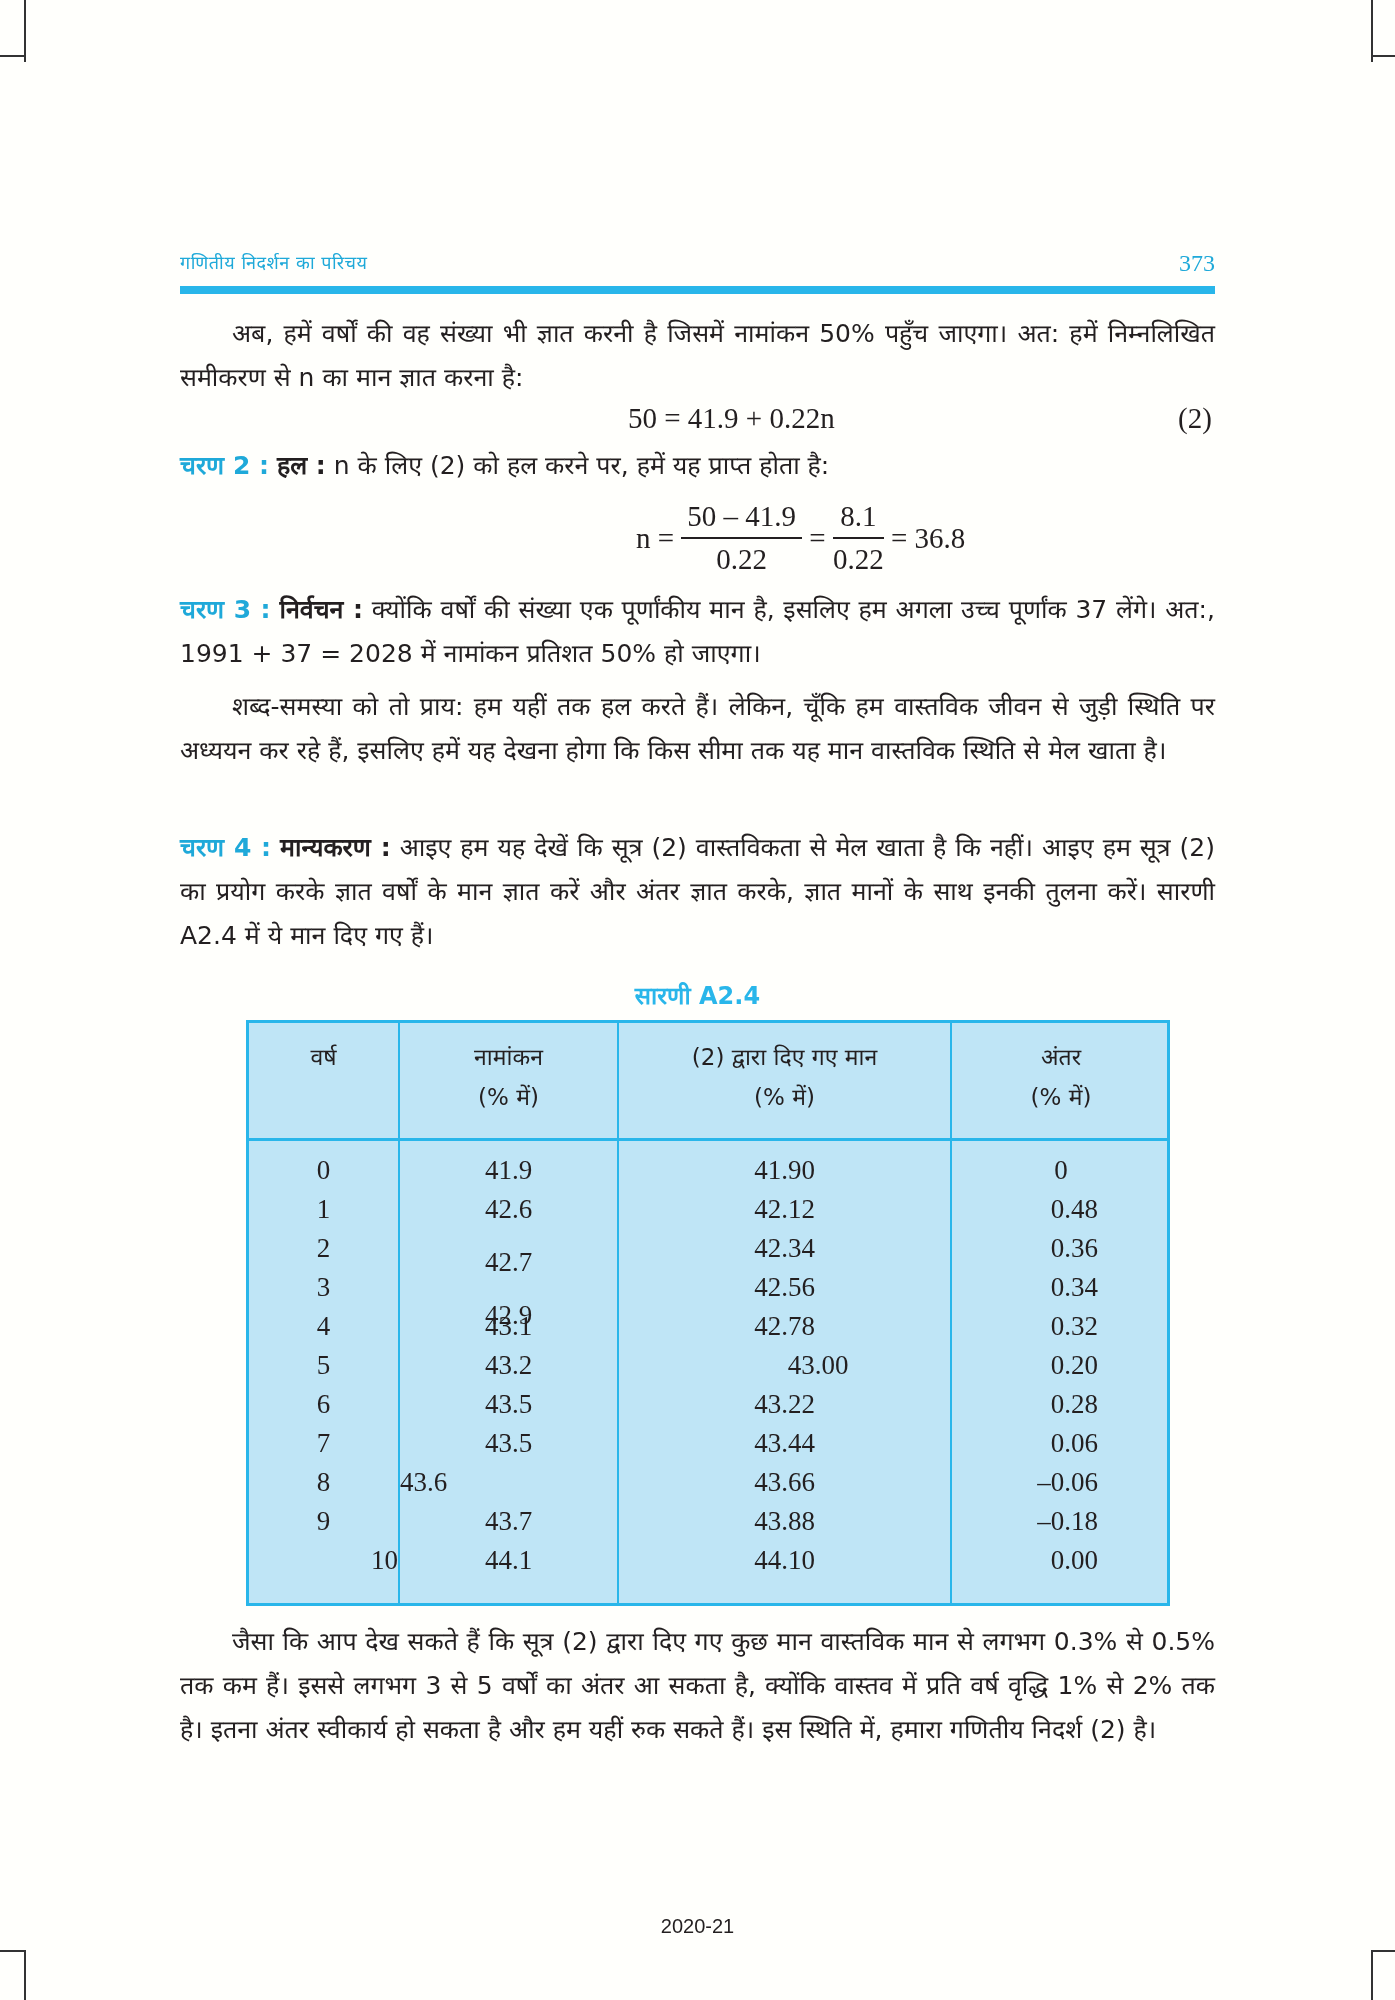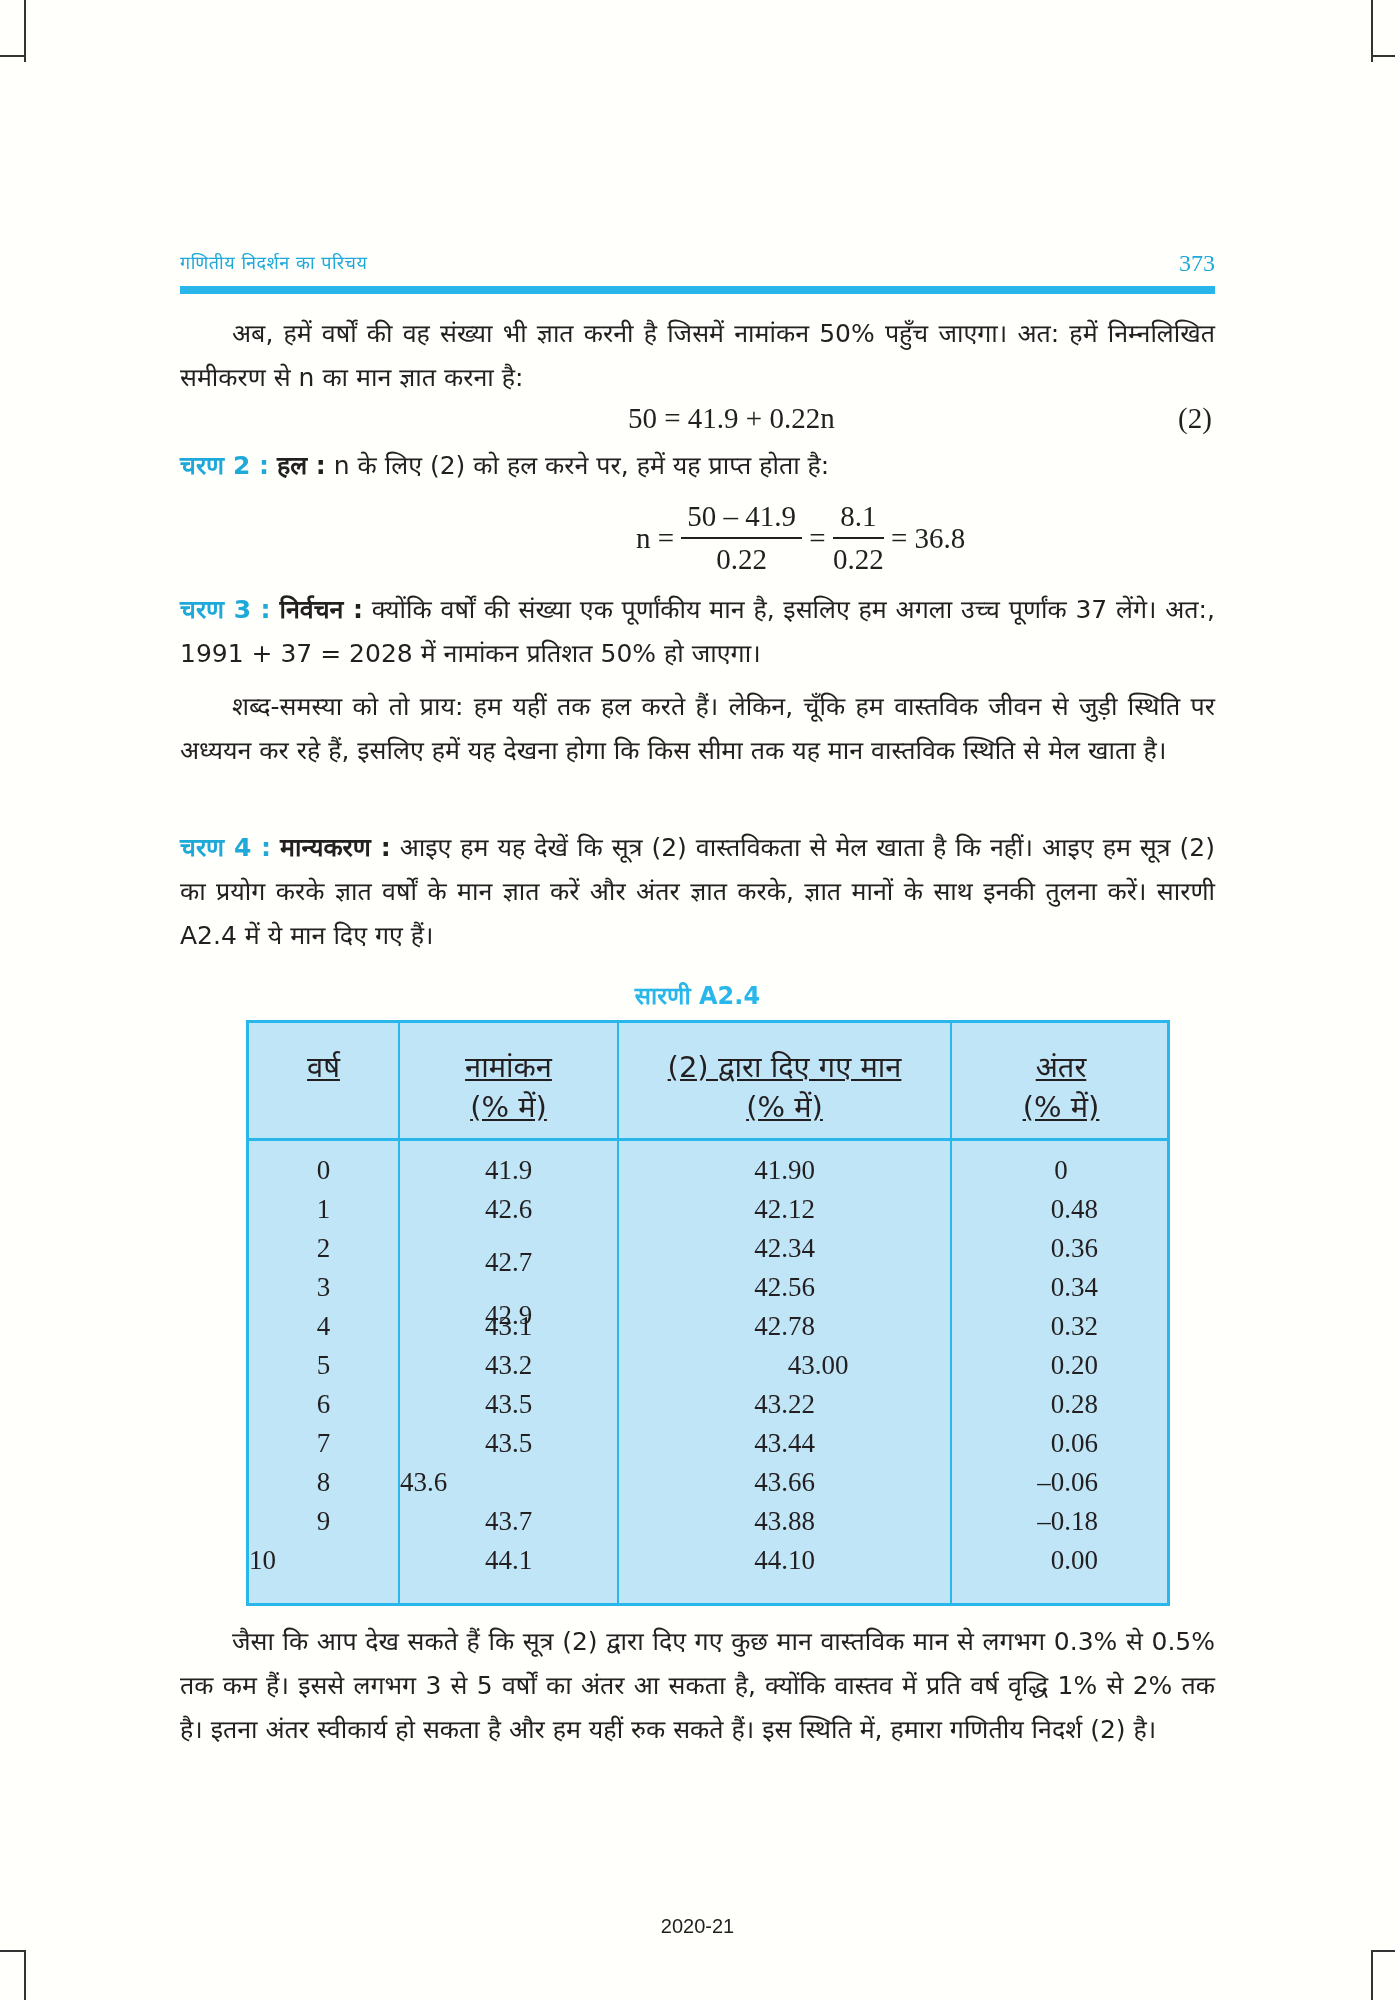--- a/index.html
+++ b/index.html
@@ -15,21 +15,21 @@
   .step-label { color:#1fa9d9; font-weight:bold; }
   .step-title { font-weight:bold; }
   .eq { position:absolute; font-family:"Liberation Serif", serif; font-size:29px; }
   .frac { display:inline-block; vertical-align:middle; text-align:center; }
   .frac .num { display:block; border-bottom:2px solid #231f20; padding:0 6px 4px; }
   .frac .den { display:block; padding-top:4px; }
   .table-caption { position:absolute; left:0; width:1395px; top:978px; text-align:center; font-size:24px; font-weight:bold; color:#29b6ea; font-family:"DejaVu Sans", sans-serif; }
   .data-table { position:absolute; left:246px; top:1020px; width:924px; height:586px; background:#bfe5f6; border:3px solid #29b6ea; box-sizing:border-box; }
   .col-div { position:absolute; top:0; bottom:0; width:2px; background:#29b6ea; }
   .head-rule { position:absolute; left:0; right:0; top:115px; height:3px; background:#29b6ea; }
-  .th { position:absolute; top:24px; text-align:center; font-size:29px; line-height:40px; font-family:"DejaVu Sans", sans-serif;text-decoration:underline; }
+  .th { position:absolute; top:14px; text-align:center; font-size:23px; line-height:40px; font-family:"DejaVu Sans", sans-serif; }
   .cell { position:absolute; font-family:"Liberation Serif", serif; font-size:27px; text-align:center; }
   .footer { position:absolute; left:0; width:1395px; top:1915px; text-align:center; font-family:"Liberation Sans", sans-serif; font-size:20px; }
 </style>
 </head>
 <body>
 
 <div class="crop" style="left:24px;top:0;width:2px;height:62px;"></div>
 <div class="crop" style="left:0;top:55px;width:24px;height:2px;"></div>
 <div class="crop" style="left:1371px;top:0;width:2px;height:62px;"></div>
 <div class="crop" style="left:1373px;top:55px;width:22px;height:2px;"></div>
@@ -138,21 +138,21 @@
       <div class="cell" style="left: 370px; width: 331px; top: 405px; text-align: center;">43.44</div>
       <div class="cell" style="left: 703px; width: 218px; top: 405px; text-align: right; box-sizing: border-box; padding-right: 72px;">0.06</div>
       <div class="cell" style="left: 0px; width: 149px; top: 444px; text-align: center;">8</div>
       <div class="cell" style="left: 151px; width: 217px; top: 444px; text-align: left;">43.6</div>
       <div class="cell" style="left: 370px; width: 331px; top: 444px; text-align: center;">43.66</div>
       <div class="cell" style="left: 703px; width: 218px; top: 444px; text-align: right; box-sizing: border-box; padding-right: 72px;">–0.06</div>
       <div class="cell" style="left: 0px; width: 149px; top: 483px; text-align: center;">9</div>
       <div class="cell" style="left: 151px; width: 217px; top: 483px; text-align: center;">43.7</div>
       <div class="cell" style="left: 370px; width: 331px; top: 483px; text-align: center;">43.88</div>
       <div class="cell" style="left: 703px; width: 218px; top: 483px; text-align: right; box-sizing: border-box; padding-right: 72px;">–0.18</div>
-      <div class="cell" style="left: 0px; width: 149px; top: 522px; text-align: left;">10</div>
+      <div class="cell" style="left: 0px; width: 149px; top: 522px; text-align: right;">10</div>
       <div class="cell" style="left: 151px; width: 217px; top: 522px; text-align: center;">44.1</div>
       <div class="cell" style="left: 370px; width: 331px; top: 522px; text-align: center;">44.10</div>
       <div class="cell" style="left: 703px; width: 218px; top: 522px; text-align: right; box-sizing: border-box; padding-right: 72px;">0.00</div>
     </div>
 </div>
 
 <div class="p indent" style="top:1620px;">जैसा कि आप देख सकते हैं कि सूत्र (2) द्वारा दिए गए कुछ मान वास्तविक मान से लगभग 0.3% से 0.5% तक कम हैं। इससे लगभग 3 से 5 वर्षों का अंतर आ सकता है, क्योंकि वास्तव में प्रति वर्ष वृद्धि 1% से 2% तक है। इतना अंतर स्वीकार्य हो सकता है और हम यहीं रुक सकते हैं। इस स्थिति में, हमारा गणितीय निदर्श (2) है।</div>
 
 <div class="footer">2020-21</div>
 

